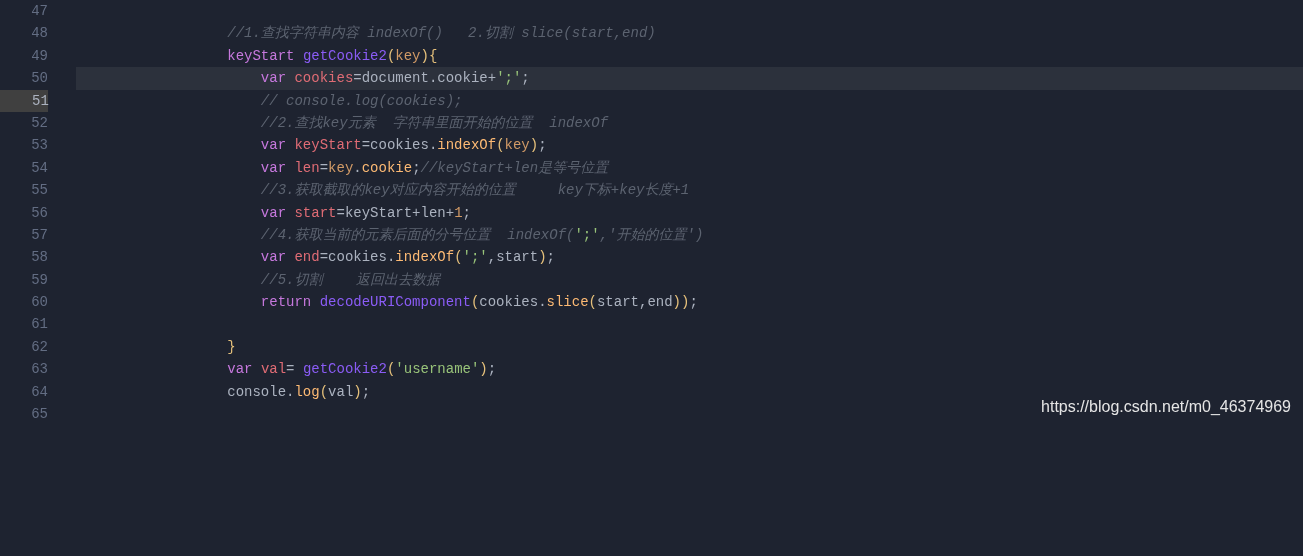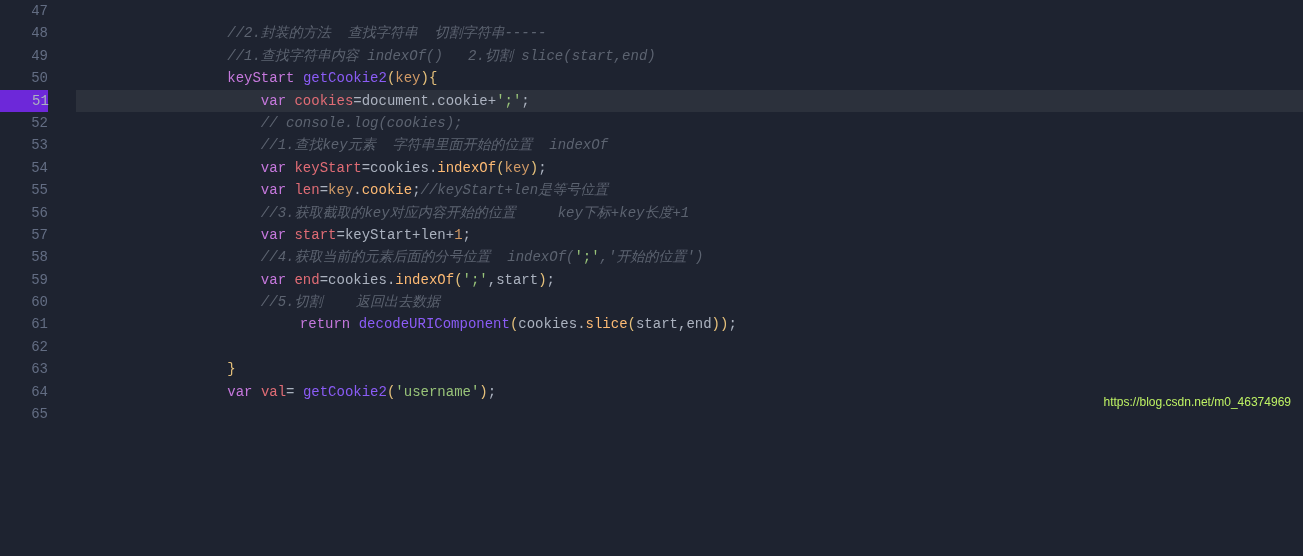--- a/index.html
+++ b/index.html
@@ -29,21 +29,21 @@
       user-select: none;
       flex-shrink: 0;
     }
     .line-numbers .ln {
       display: block;
       height: 22.4px;
       line-height: 22.4px;
     }
     .ln.active {
       color: #abb2bf;
-      background: #6d28d9;
+      background: #404040;
       padding-left: 32px;
     }
     .code-area {
       flex: 1;
       padding: 0 0 0 16px;
       overflow: hidden;
     }
     .code-line {
       display: block;
       height: 22.4px;
@@ -57,28 +57,28 @@
     .c-comment { color: #5c6370; font-style: italic; }
     .c-keyword { color: #c678dd; }
     .c-function { color: #8b5cf6; }
     .c-var-name { color: #e06c75; }
     .c-string { color: #98c379; }
     .c-number { color: #d19a66; }
     .c-operator { color: #abb2bf; }
     .c-method { color: #fdba74; }
     .c-param { color: #d19a66; }
     .c-white { color: #abb2bf; }
-    .c-return { color: #c678dd; margin-left: 39px; }
+    .c-return { color: #c678dd; }
     .c-brace { color: #e5c07b; }
     .watermark {
       position: absolute;
-      bottom: 8px;
+      bottom: 0;
       right: 12px;
-      color: #bef264;
-      font-size: 12px;
+      color: #e5e5e5;
+      font-size: 16px;
       font-family: Arial, sans-serif;
     }
   </style>
 </head>
 <body>
 
 <div class="code-container">
   <div class="line-numbers">
     <span class="ln">47</span>
     <span class="ln">48</span>
@@ -95,42 +95,39 @@
     <span class="ln">59</span>
     <span class="ln">60</span>
     <span class="ln">61</span>
     <span class="ln">62</span>
     <span class="ln">63</span>
     <span class="ln">64</span>
     <span class="ln">65</span>
   </div>
   <div class="code-area">
 
-    <span class="code-line">
-      <span class="c-comment">            //2.封装的方法  查找字符串  切割字符串-----</span>
-    </span>
 
     <span class="code-line">
       <span class="c-comment">            //1.查找字符串内容 indexOf()   2.切割 slice(start,end)</span>
     </span>
 
     <span class="code-line">
       <span class="c-white">            </span><span class="c-keyword">keyStart</span><span class="c-white"> </span><span class="c-function">getCookie2</span><span class="c-brace">(</span><span class="c-param">key</span><span class="c-brace">)</span><span class="c-brace">{</span>
     </span>
 
     <span class="code-line">
       <span class="c-white">                </span><span class="c-keyword">var</span><span class="c-white"> </span><span class="c-var-name">cookies</span><span class="c-operator">=</span><span class="c-white">document</span><span class="c-operator">.</span><span class="c-white">cookie</span><span class="c-operator">+</span><span class="c-string">';'</span><span class="c-operator">;</span>
     </span>
 
     <span class="code-line active-line">
       <span class="c-white">                </span><span class="c-comment">// console.log(cookies);</span>
     </span>
 
     <span class="code-line">
-      <span class="c-white">                </span><span class="c-comment">//1.查找key元素  字符串里面开始的位置  indexOf</span>
+      <span class="c-white">                </span><span class="c-comment">//2.查找key元素  字符串里面开始的位置  indexOf</span>
     </span>
 
     <span class="code-line">
       <span class="c-white">                </span><span class="c-keyword">var</span><span class="c-white"> </span><span class="c-var-name">keyStart</span><span class="c-operator">=</span><span class="c-white">cookies</span><span class="c-operator">.</span><span class="c-method">indexOf</span><span class="c-brace">(</span><span class="c-param">key</span><span class="c-brace">)</span><span class="c-operator">;</span>
     </span>
 
 
     <span class="code-line">
       <span class="c-white">                </span><span class="c-keyword">var</span><span class="c-white"> </span><span class="c-var-name">len</span><span class="c-operator">=</span><span class="c-param">key</span><span class="c-operator">.</span><span class="c-method">cookie</span><span class="c-operator">;</span><span class="c-comment">//keyStart+len是等号位置</span>
     </span>
@@ -162,16 +159,19 @@
     <span class="code-line">&nbsp;</span>
 
     <span class="code-line">
       <span class="c-white">            </span><span class="c-brace">}</span>
     </span>
 
     <span class="code-line">
       <span class="c-white">            </span><span class="c-keyword">var</span><span class="c-white"> </span><span class="c-var-name">val</span><span class="c-operator">=</span><span class="c-white"> </span><span class="c-function">getCookie2</span><span class="c-brace">(</span><span class="c-string">'username'</span><span class="c-brace">)</span><span class="c-operator">;</span>
     </span>
 
+    <span class="code-line">
+      <span class="c-white">            </span><span class="c-white">console</span><span class="c-operator">.</span><span class="c-method">log</span><span class="c-brace">(</span><span class="c-white">val</span><span class="c-brace">)</span><span class="c-operator">;</span>
+    </span>
 
   </div>
   <div class="watermark">https://blog.csdn.net/m0_46374969</div>
 </div>
 
 </body></html>

